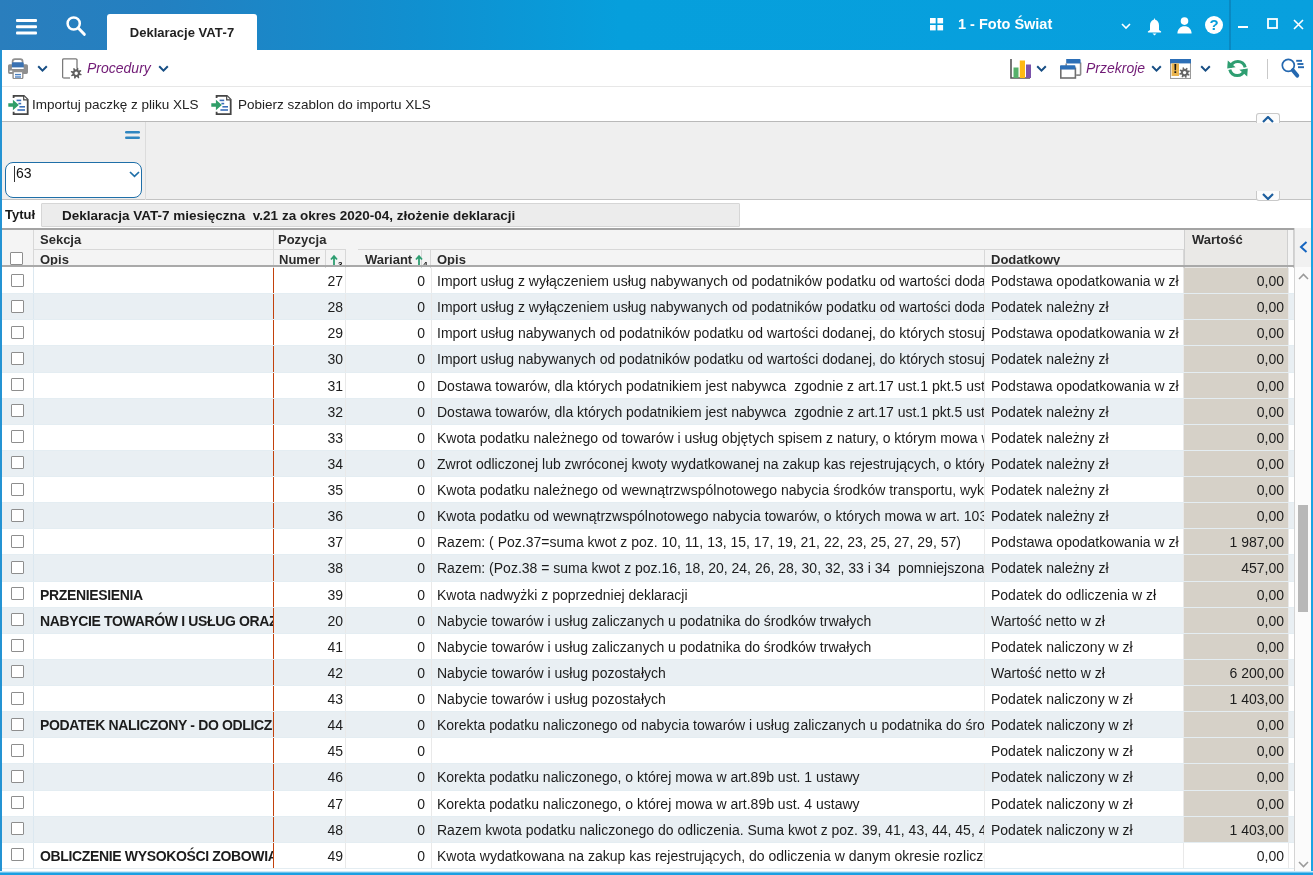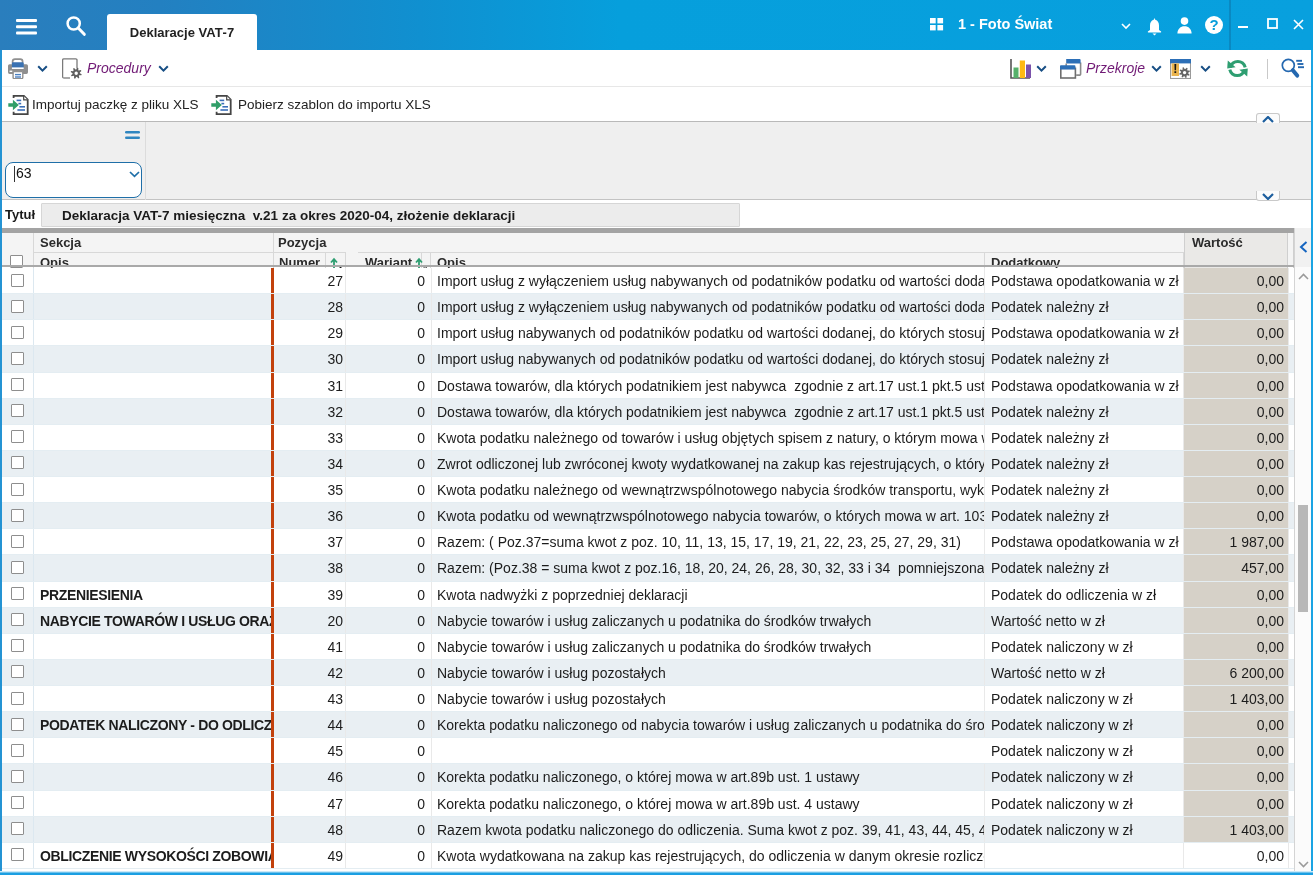--- a/index.html
+++ b/index.html
@@ -35,32 +35,32 @@
 #ptabup { left:1256px; top:113px; border-bottom:none; border-radius:3px 3px 0 0; }
 #ptabdn { left:1256px; top:191px; border-top:none; border-radius:0 0 3px 3px; }
 
 
 #titlerow { position:absolute; left:0; top:201px; width:1313px; height:27px; background:#fff; }
 #titlerow .lab { position:absolute; left:5px; top:6px; font-size:13px; font-weight:bold; color:#1a1a1a; }
 #titlebox { position:absolute; left:41px; top:2px; width:699px; height:24px; background:#ececec; border:1px solid #d6d6d6; border-radius:1px;
   font-size:13.5px; font-weight:bold; color:#1a1a1a; line-height:23px; padding-left:20px; }
 
 
-#ghead { position:absolute; left:0; top:228px; width:1313px; height:39px; background:#f4f4f4; border-top:5px solid #a3a3a3; }
+#ghead { position:absolute; left:0; top:228px; width:1313px; height:39px; background:#f4f4f4; border-top:2px solid #a3a3a3; }
 #ghead .cell { position:absolute; overflow:hidden; font-size:13px; font-weight:bold; color:#2b2b2b; }
 #ghead .b { border-right:1px solid #d8d8d8; }
 #gheadline { position:absolute; left:0; top:265px; width:1294px; height:2px; background:#a9a9a9; }
 
 
 #gbody { position:absolute; left:0; top:268px; width:1294px; height:601px; background:#fff; }
 .row { position:relative; width:1294px; height:26.130px; background:#fff; }
 .row.odd { background:#e9eff3; }
 .row > div { position:absolute; top:0; height:100%; overflow:hidden; white-space:nowrap; font-size:14px; color:#1c1c1c; line-height:26.130px; }
 .c0 { left:0; width:34px; border-right:1px solid #dce8f0; }
-.c1 { left:34px; width:240px; border-right:3px solid #c2410c; font-weight:bold; font-size:13.2px; letter-spacing:-0.35px; padding-left:6px; }
+.c1 { left:34px; width:240px; border-right:1px solid #c2410c; font-weight:bold; font-size:13.2px; letter-spacing:-0.35px; padding-left:6px; }
 .c2 { left:274px; width:72px; border-right:1px solid #e9e9e9; text-align:right; padding-right:2px; }
 .c3 { left:346px; width:86px; border-right:1px solid #e9e9e9; text-align:right; padding-right:6px; }
 .c4 { left:432px; width:553px; border-right:1px solid #e9e9e9; padding-left:5px; }
 .c5 { left:985px; width:199px; border-right:1px solid #e9e9e9; padding-left:6px; }
 .wv { left:1184px; width:105px; text-align:right; padding-right:4px; border-right:1px solid #e9e9e9; }
 .wv.tan { background:#d6d1c8; }
 .row::after { content:""; position:absolute; left:0; bottom:0; width:1294px; height:1px; background:#e4edf2; }
 .cb { display:inline-block; width:13px; height:13px; border:1px solid #8e8e8e; background:#fff; border-radius:1px; margin:5.5px 0 0 11px; vertical-align:top; }
 
 
@@ -372,21 +372,21 @@
         <div class="c3">0</div>
         <div class="c4">Kwota podatku od wewnątrzwspólnotowego nabycia towarów, o których mowa w art. 103 u</div>
         <div class="c5">Podatek należny zł</div>
         <div class="wv tan">0,00</div>
       </div>
 <div class="row even">
         <div class="c0"><span class="cb"></span></div>
         <div class="c1"></div>
         <div class="c2">37</div>
         <div class="c3">0</div>
-        <div class="c4">Razem: ( Poz.37=suma kwot z poz. 10, 11, 13, 15, 17, 19, 21, 22, 23, 25, 27, 29, 31)</div>
+        <div class="c4">Razem: ( Poz.37=suma kwot z poz. 10, 11, 13, 15, 17, 19, 21, 22, 23, 25, 27, 29, 57)</div>
         <div class="c5">Podstawa opodatkowania w zł</div>
         <div class="wv tan">1 987,00</div>
       </div>
 <div class="row odd">
         <div class="c0"><span class="cb"></span></div>
         <div class="c1"></div>
         <div class="c2">38</div>
         <div class="c3">0</div>
         <div class="c4">Razem: (Poz.38 = suma kwot z poz.16, 18, 20, 24, 26, 28, 30, 32, 33 i 34&nbsp; pomniejszona o kw</div>
         <div class="c5">Podatek należny zł</div>

